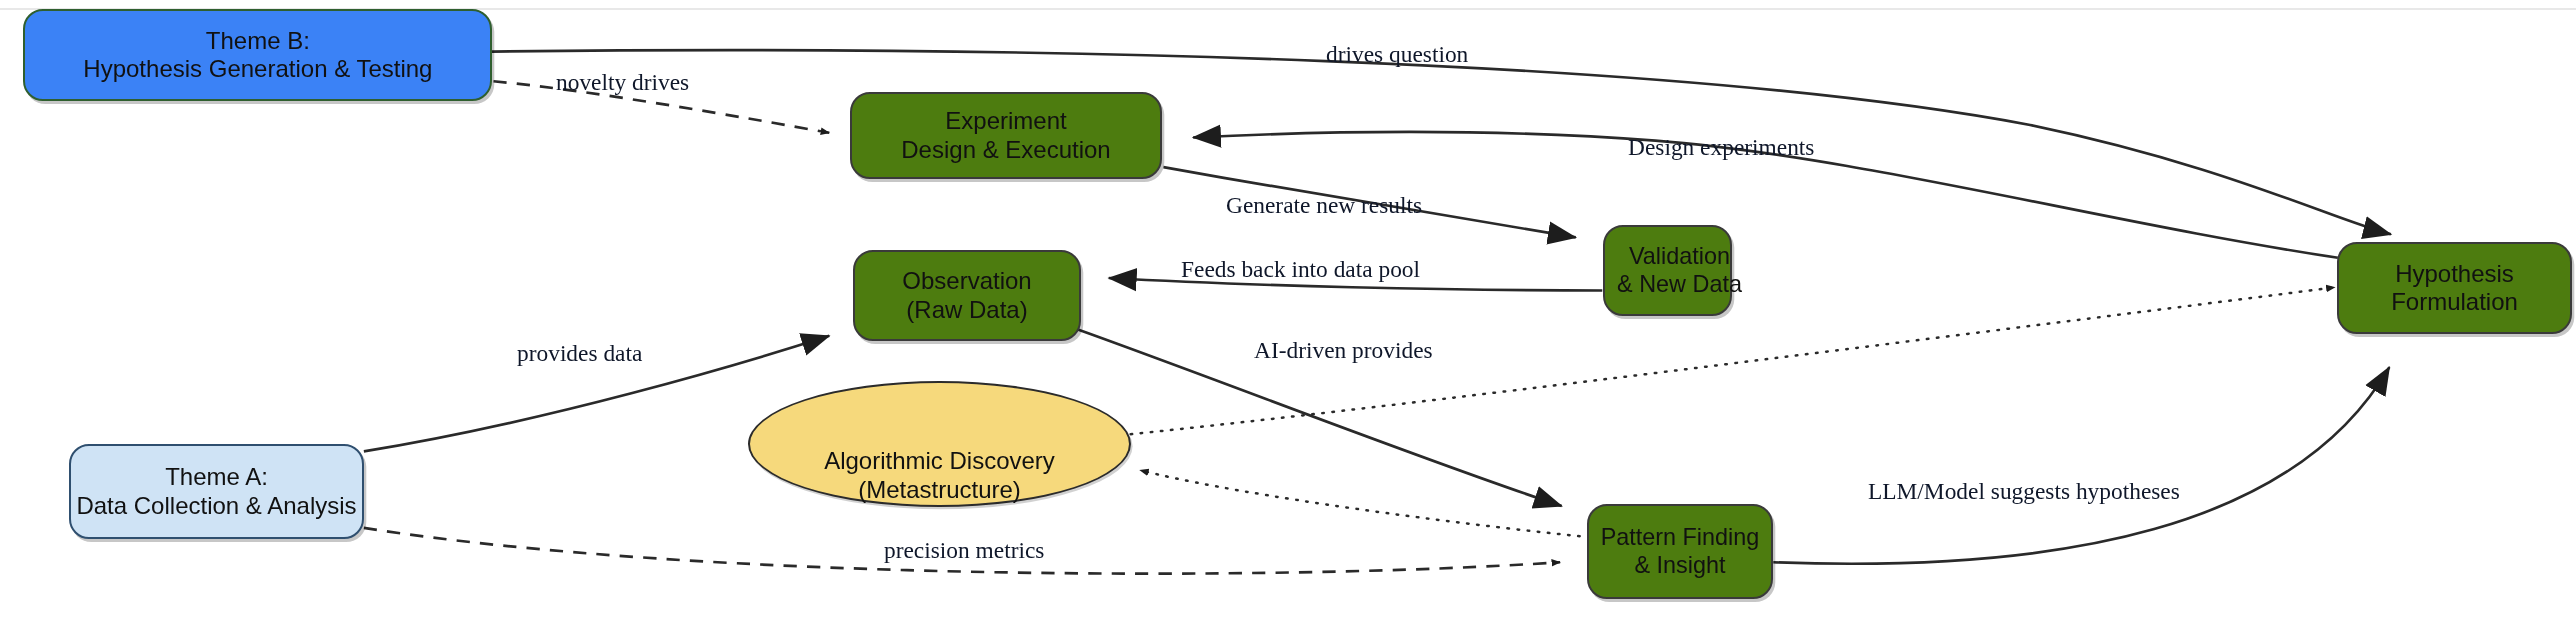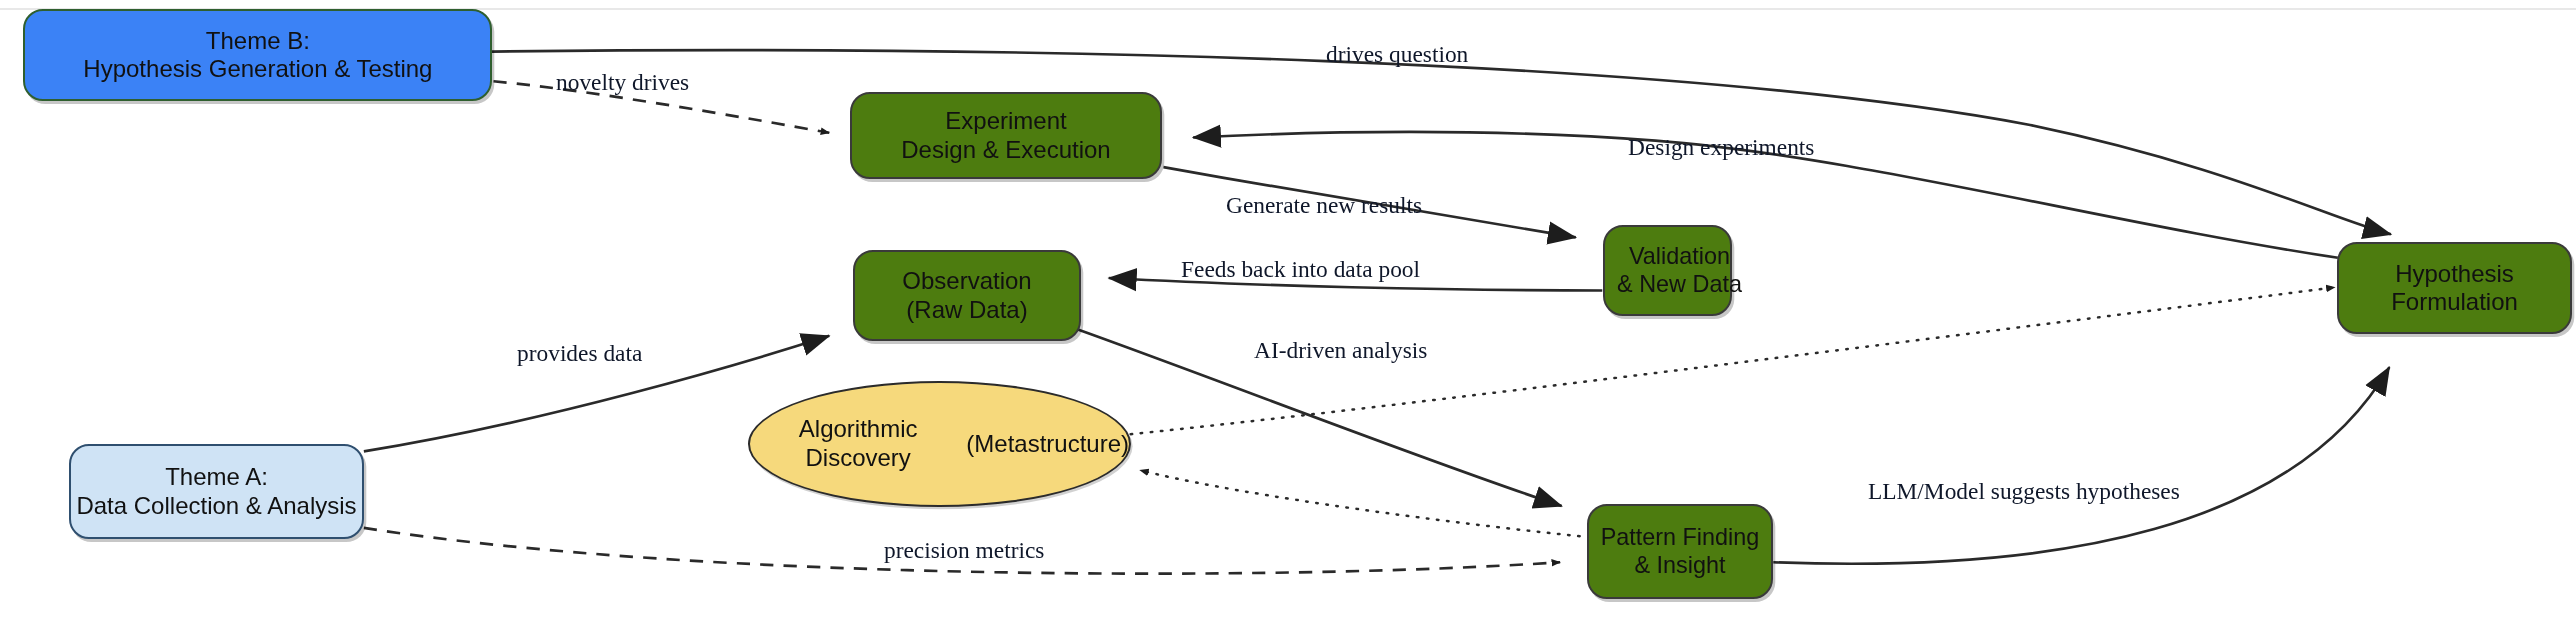--- a/index.html
+++ b/index.html
@@ -15,21 +15,21 @@
     border:2.3px solid #3a3a3a;border-radius:20px;
     color:#111;text-align:center;line-height:1.18;
     box-shadow:2.3px 3.1px 0 rgba(0,0,0,.22);
   }
   .node .ln{display:block;white-space:nowrap;}
   .n-plain{background:#4d7c0f;}
   .n-green{background:#3b82f6;border-color:#2f5f2f;text-align:center;}
   .n-blue{background:#cfe3f5;border-color:#2f4f6f;}
   .ellipse{
     position:absolute;box-sizing:border-box;
-    display:flex;align-items:center;justify-content:center;
+    display:flex;flex-direction:column;align-items:center;justify-content:flex-end;
     background:#f6d97c;border:2.3px solid #2b2b2b;border-radius:50%;
     color:#111;text-align:center;line-height:1.2;
     box-shadow:1.6px 2.3px 0 rgba(0,0,0,.18);
   }
   .elabel{
     position:absolute;white-space:nowrap;color:#0f172a;
     font-family:"Liberation Serif",serif;
   }
 </style>
 </head>
@@ -75,21 +75,21 @@
   <div class="elabel" style="left:1326px;top:41px;font-size:23.4px;">drives question</div>
 
   <div class="elabel" style="left:556px;top:69px;font-size:23.4px;">novelty drives</div>
 
   <div class="elabel" style="left:1628px;top:134px;font-size:23.4px;">Design experiments</div>
 
   <div class="elabel" style="left:1226px;top:166px;font-size:23.4px;margin-top:26px;">Generate new results</div>
 
   <div class="elabel" style="left:1181px;top:256px;font-size:23.4px;">Feeds back into data pool</div>
 
-  <div class="elabel" style="left:1254px;top:337px;font-size:23.4px;">AI-driven analysis</div>
+  <div class="elabel" style="left:1254px;top:337px;font-size:23.4px;">AI-driven provides</div>
 
   <div class="elabel" style="left:517px;top:340px;font-size:23.4px;">provides data</div>
 
   <div class="elabel" style="left:884px;top:537px;font-size:23.4px;">precision metrics</div>
 
   <div class="elabel" style="left:1868px;top:478px;font-size:23.4px;">LLM/Model suggests hypotheses</div>
 
   <div class="node n-green" style="left:23.4px;top:9.4px;width:469px;height:92px;font-size:24px;">
     <span class="ln">Theme B:</span>
     <span class="ln">Hypothesis Generation &amp; Testing</span>

